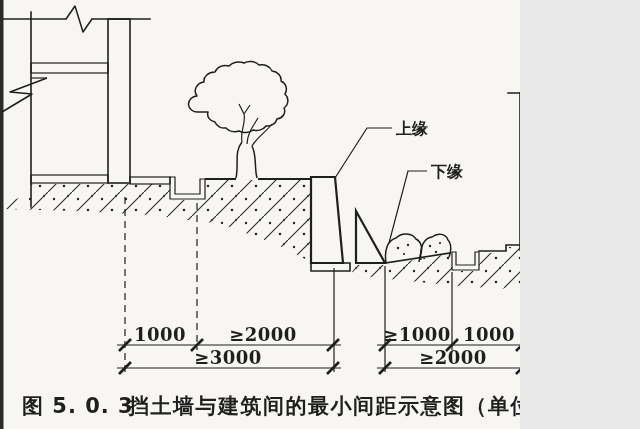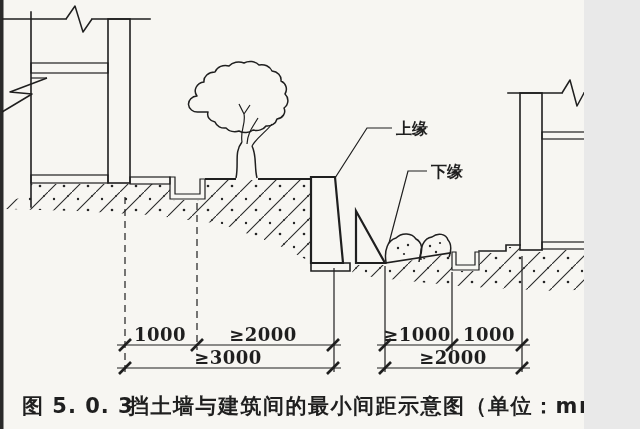--- a/index.html
+++ b/index.html
@@ -1,16 +1,16 @@
 <!DOCTYPE html>
 <html><head>
 <meta charset="utf-8">
 <style>
   html,body{margin:0;padding:0;background:#e9e9e9;}
-  #stage{position:relative;width:584px;height:429px;background:#f7f6f2;overflow:hidden;}
+  #stage{position:relative;width:520px;height:429px;background:#f7f6f2;overflow:hidden;}
   svg{position:absolute;left:0;top:0;}
   text{fill:#1f1f1f;}
   .dim{font:700 18px "DejaVu Serif", serif;letter-spacing:.5px;}
   .callout{font:700 16px "DejaVu Sans", sans-serif;}
   .cap-num{font:700 21px "DejaVu Sans", sans-serif;letter-spacing:1px;}
   .cap-title{font:700 21px "DejaVu Sans", sans-serif;letter-spacing:1.5px;}
   .ln{stroke:#1f1f1f;stroke-width:1.6;fill:none;stroke-linecap:square;}
   .thin{stroke:#1f1f1f;stroke-width:1.2;fill:none;}
   .bold{stroke:#1f1f1f;stroke-width:2.2;fill:none;}
   .dash{stroke:#1f1f1f;stroke-width:1.2;fill:none;stroke-dasharray:7 5;}

